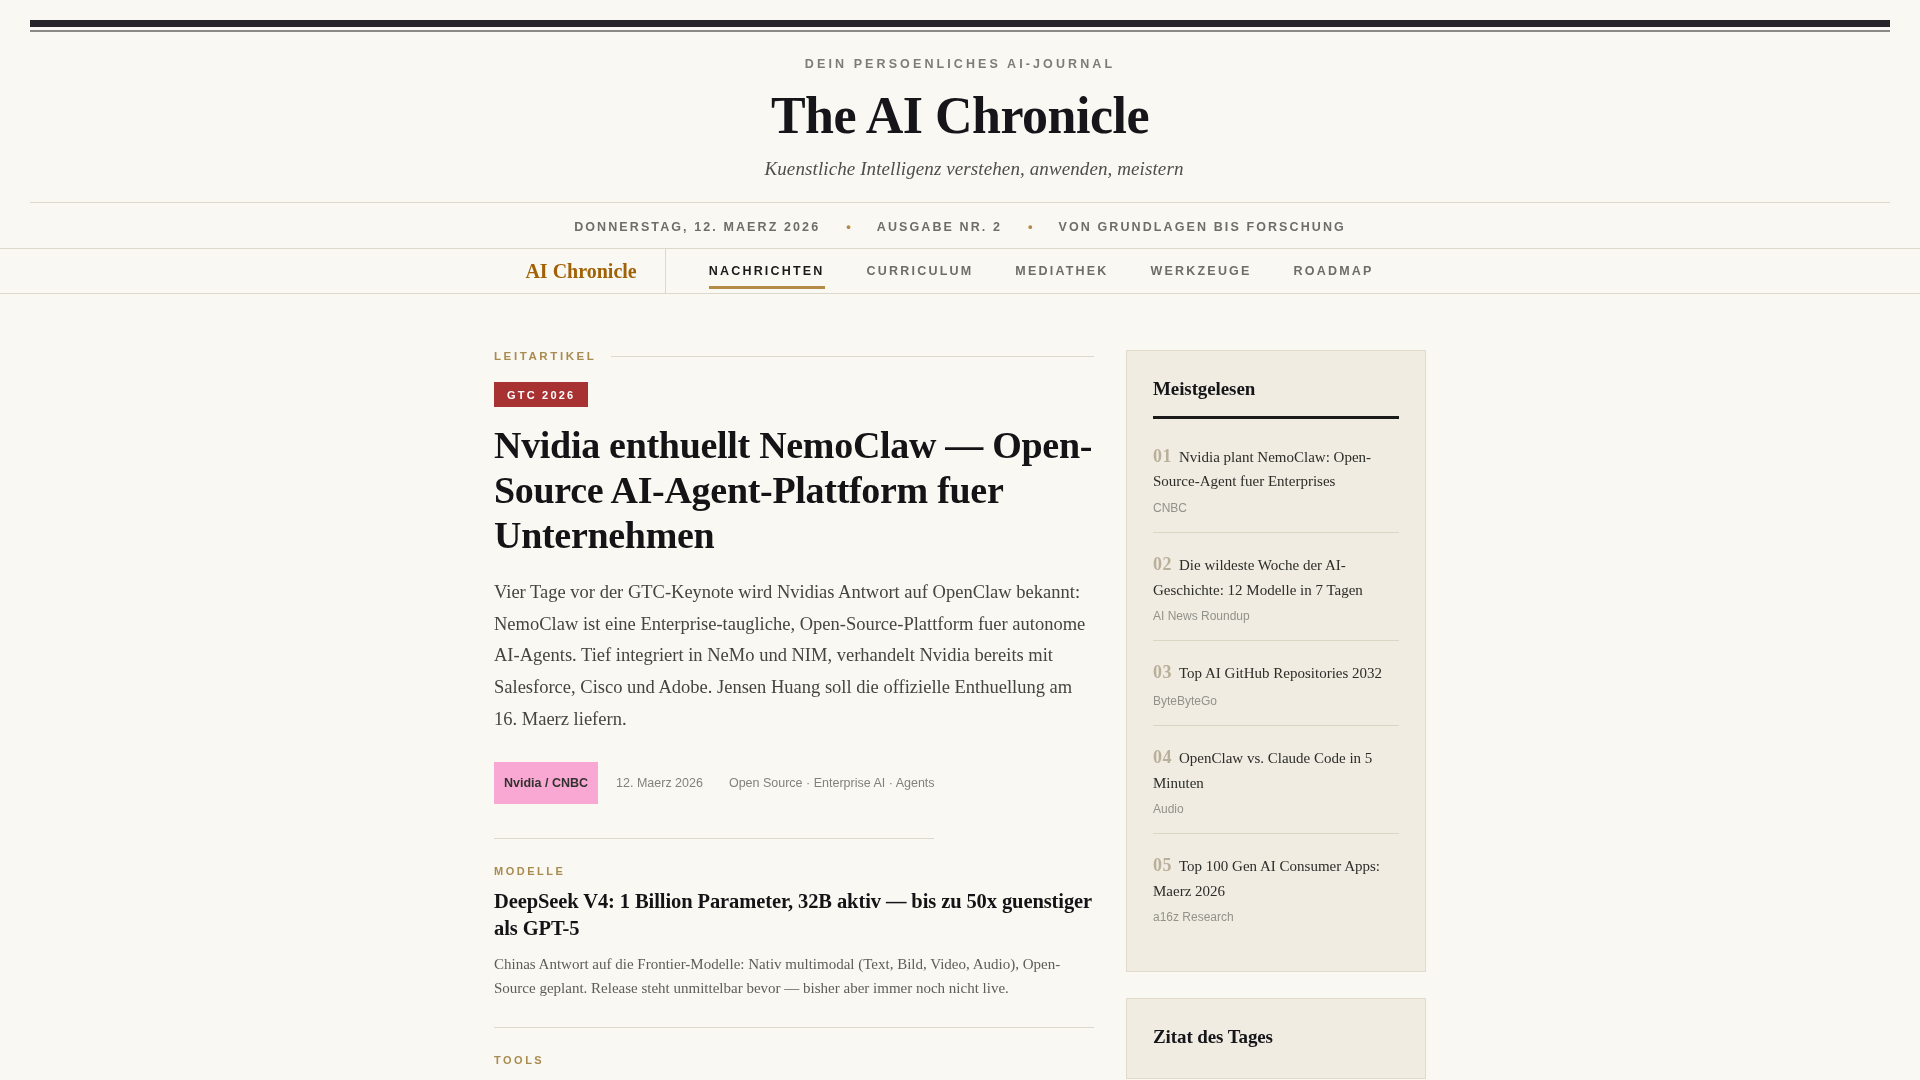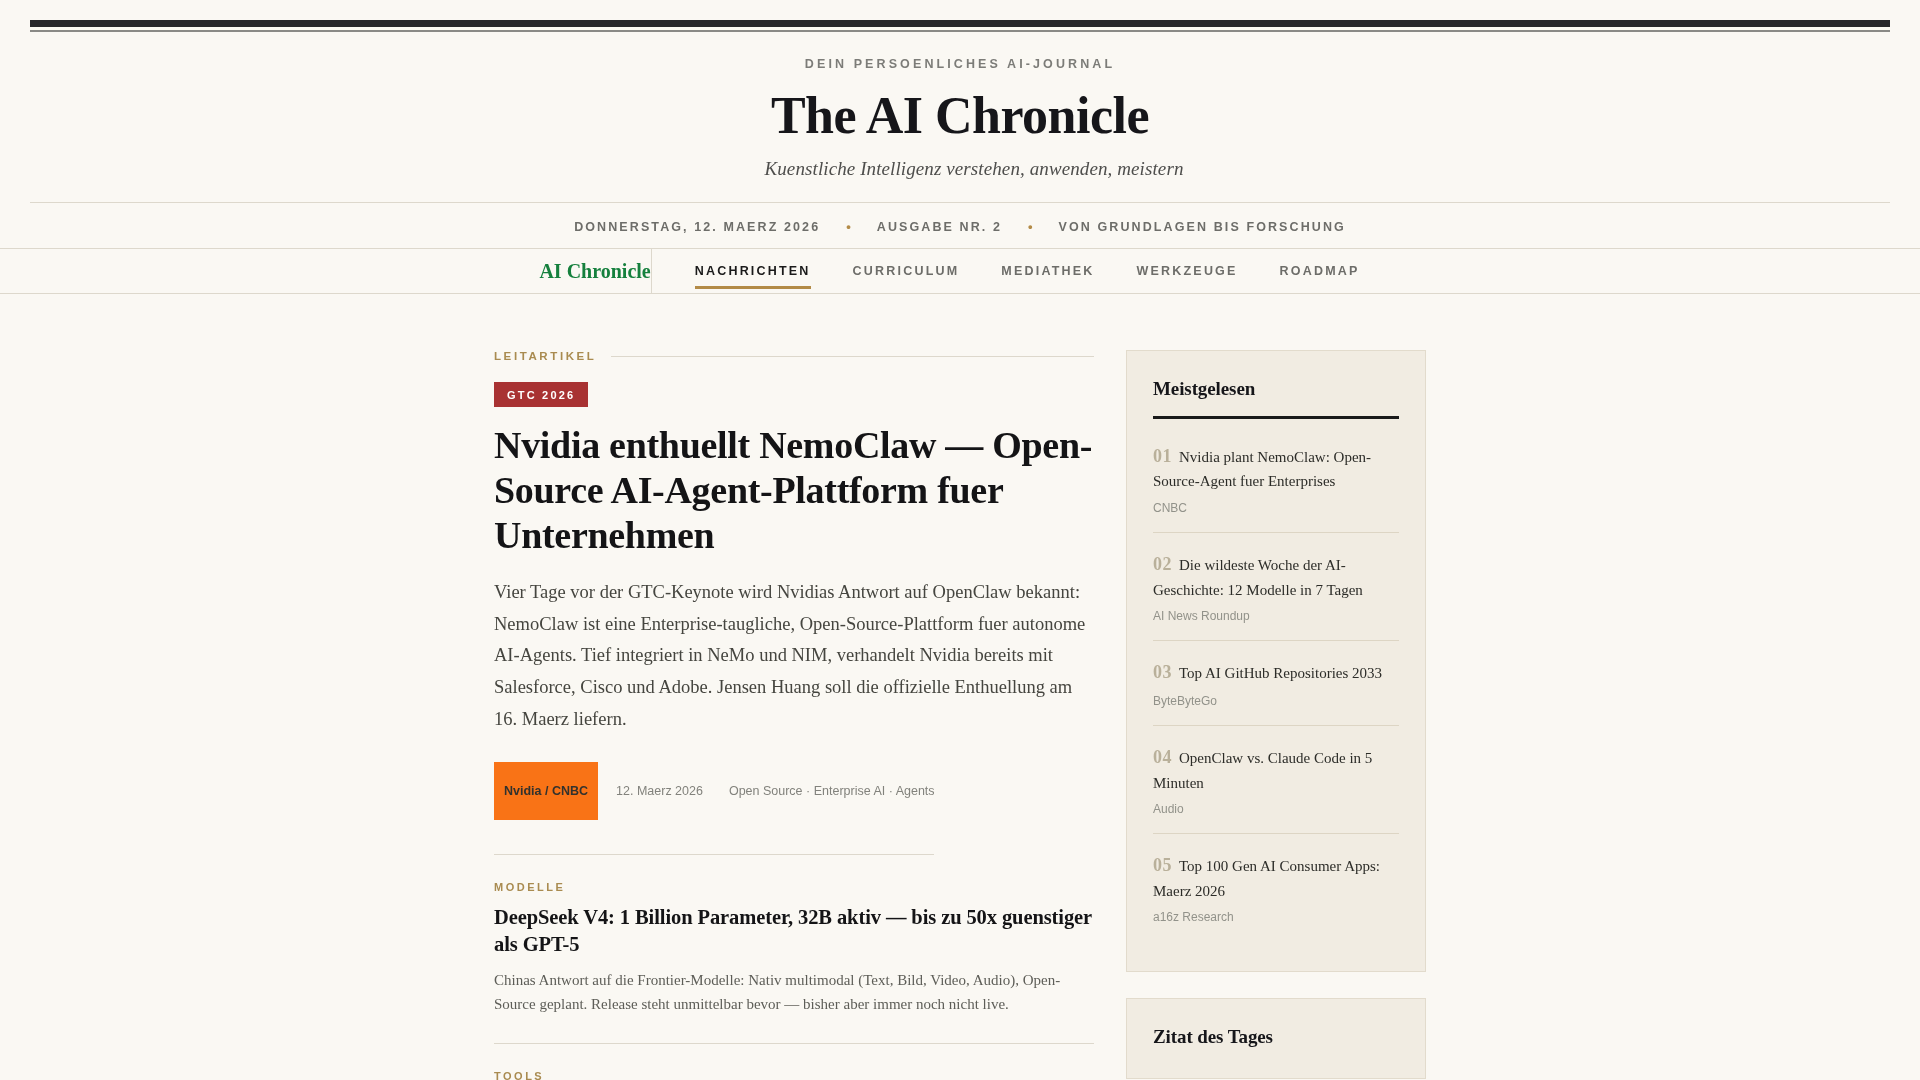--- a/index.html
+++ b/index.html
@@ -97,23 +97,24 @@
     justify-content: center;
     align-items: stretch;
     border-top: 1px solid #ddd8cc;
     border-bottom: 1px solid #ddd8cc;
     height: 46px;
   }
   .nav-brand {
     font-family: "Liberation Serif", "DejaVu Serif", serif;
     font-weight: 700;
     font-size: 20px;
-    color: #15803d;
+    color: #a16207;
     display: flex;
     align-items: center;
+    padding-right: 28px;
     border-right: 1px solid #ddd8cc;
     white-space: nowrap;
   }
   .nav-items {
     display: flex;
     align-items: stretch;
     padding-left: 22px;
   }
   .nav-item {
     position: relative;
@@ -197,26 +198,26 @@
     color: #45453f;
     margin-top: 18px;
   }
   .lead-meta {
     display: flex;
     align-items: center;
     gap: 0;
     margin-top: 26px;
   }
   .meta-source {
-    background: #f97316;
+    background: #f9a8d4;
     font-family: "Liberation Sans", "DejaVu Sans", sans-serif;
     font-size: 12.5px;
     font-weight: 700;
     color: #32322e;
-    padding: 22px 10px;
+    padding: 14px 10px;
   }
   .meta-date {
     font-family: "Liberation Sans", "DejaVu Sans", sans-serif;
     font-size: 12.5px;
     color: #82827c;
     margin-left: 18px;
   }
   .meta-tags {
     font-family: "Liberation Sans", "DejaVu Sans", sans-serif;
     font-size: 12.5px;
@@ -391,21 +392,21 @@
 
         <div class="rank-item">
           <div class="rank-line">
             <span class="rank-num">02</span><span>Die wildeste Woche der AI-Geschichte: 12 Modelle in 7 Tagen</span>
           </div>
           <div class="rank-source">AI News Roundup</div>
         </div>
 
         <div class="rank-item">
           <div class="rank-line">
-            <span class="rank-num">03</span><span>Top AI GitHub Repositories 2033</span>
+            <span class="rank-num">03</span><span>Top AI GitHub Repositories 2032</span>
           </div>
           <div class="rank-source">ByteByteGo</div>
         </div>
 
         <div class="rank-item">
           <div class="rank-line">
             <span class="rank-num">04</span><span>OpenClaw vs. Claude Code in 5 Minuten</span>
           </div>
           <div class="rank-source">Audio</div>
         </div>

